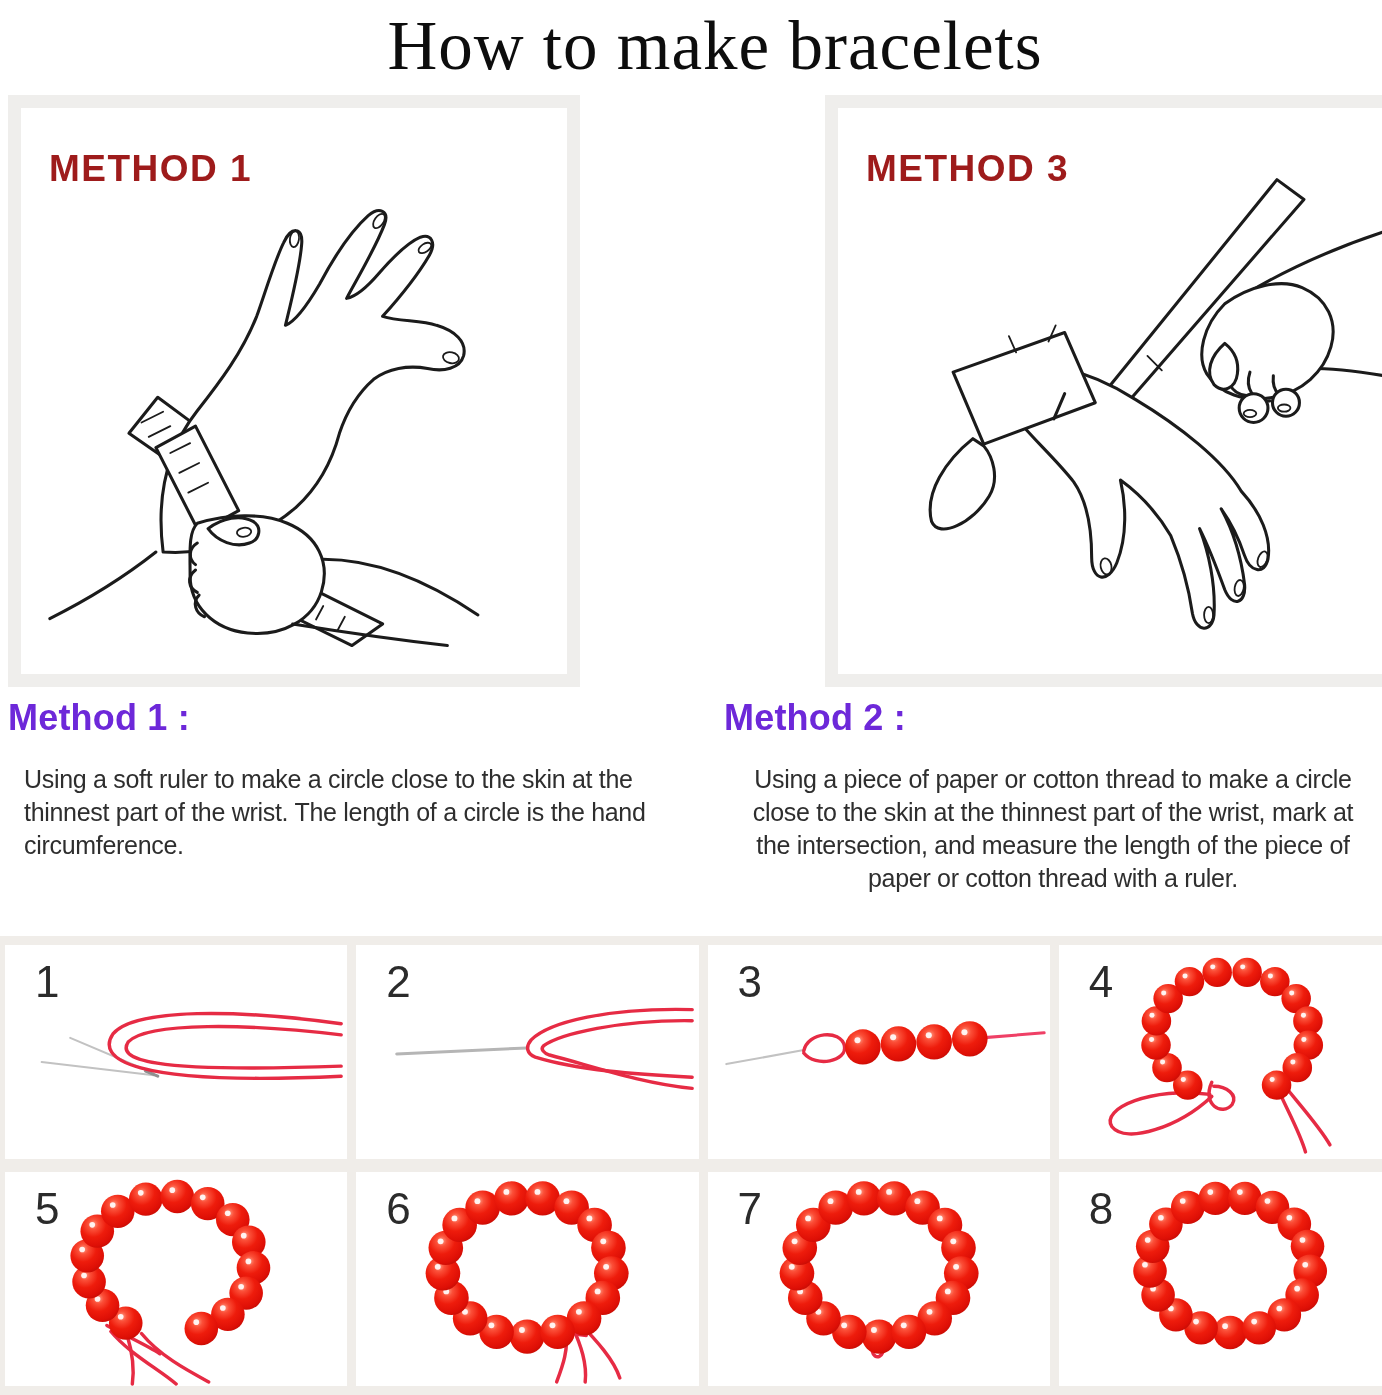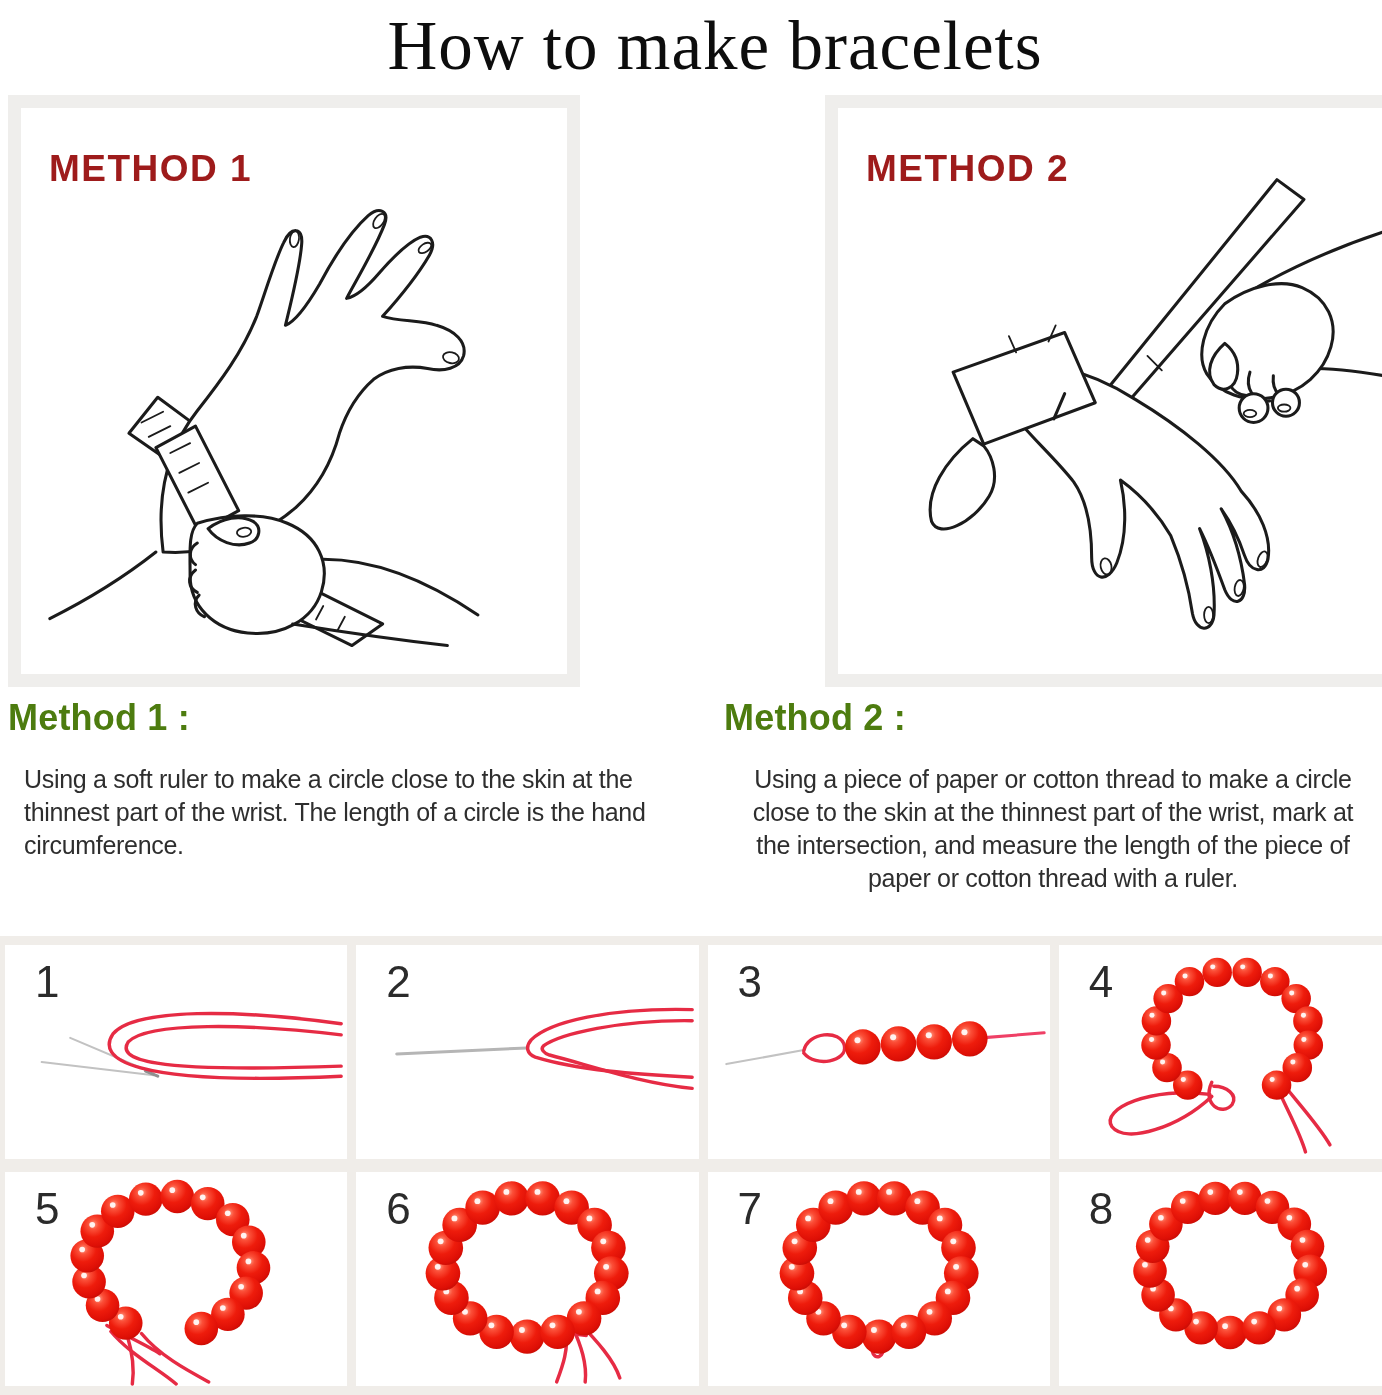--- a/index.html
+++ b/index.html
@@ -22,21 +22,21 @@
     font-size:37px;font-weight:700;color:#9e1b1b;letter-spacing:1.5px;
   }
   .method-art{position:absolute;left:0;top:0;width:100%;height:100%;}
   .sk{fill:none;stroke:#1b1b1b;stroke-width:3.4;stroke-linecap:round;stroke-linejoin:round;}
   .skf{fill:#ffffff;stroke:#1b1b1b;stroke-width:3.4;stroke-linecap:round;stroke-linejoin:round;}
   .skt{fill:none;stroke:#1b1b1b;stroke-width:2;stroke-linecap:round;}
   
   .methods-text{position:absolute;top:697px;left:8px;right:8px;display:flex;}
   .method-col-1{width:716px;box-sizing:border-box;}
   .method-col-2{width:658px;box-sizing:border-box;}
-  .method-heading{margin:0 0 24px 0;font-size:36px;font-weight:700;color:#4d7c0f;letter-spacing:0.2px;}
+  .method-heading{margin:0 0 24px 0;font-size:36px;font-weight:700;color:#6d28d9;letter-spacing:0.2px;}
   .method-desc{margin:16px;font-size:25px;line-height:33px;letter-spacing:-0.3px;color:#2e2e2e;}
   .method-col-1 .method-desc{max-width:632px;}
   .method-col-2 .method-desc{max-width:656px;text-align:center;}
   
   .steps-grid{
     position:absolute;left:0;right:0;top:936px;bottom:0;background:#f0ede9;
     padding:9px 5px;box-sizing:border-box;
     display:grid;grid-template-columns:repeat(4,1fr);grid-template-rows:1fr 1fr;gap:13px 9px;
   }
   .step-tile{position:relative;background:#ffffff;}
@@ -133,21 +133,21 @@
           <ellipse class="skt" cx="248" cy="440" rx="8" ry="5" transform="rotate(-8 248 440)"></ellipse>
 
           <path class="sk" d="M336,470 C392,470 452,494 508,532"></path>
           <path class="sk" d="M302,542 C352,550 422,560 474,566"></path>
         </svg>
       </div>
     </div>
 
     <div class="method-box">
       <div class="method-box-inner">
-        <span class="method-label">METHOD 2</span>
+        <span class="method-label">METHOD 3</span>
         <svg class="method-art" viewBox="0 0 607 566" preserveAspectRatio="xMidYMid meet">
 
           <path class="sk" d="M607,106 C540,128 472,160 432,190"></path>
           <path class="sk" d="M607,266 C560,258 512,254 480,262"></path>
 
           <path class="skf" d="M488,48 L518,70 L320,298 L292,312 L300,280 Z"></path>
 
           <path class="skf" d="M430,186
             C458,166 492,158 516,168
             C544,180 556,206 548,234

